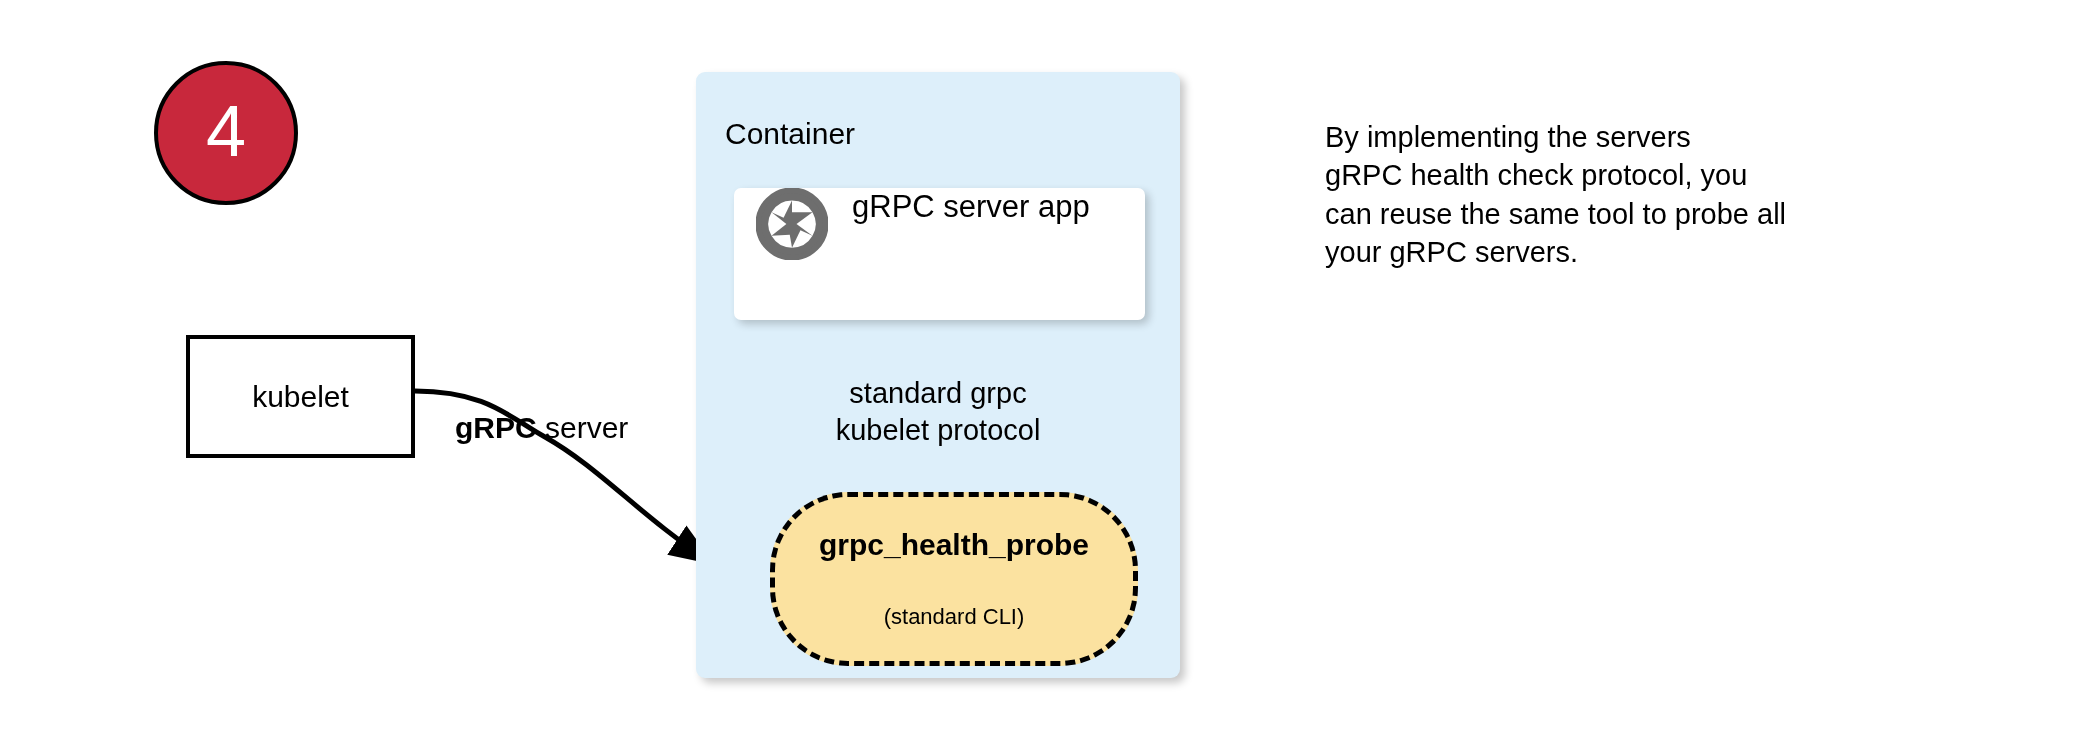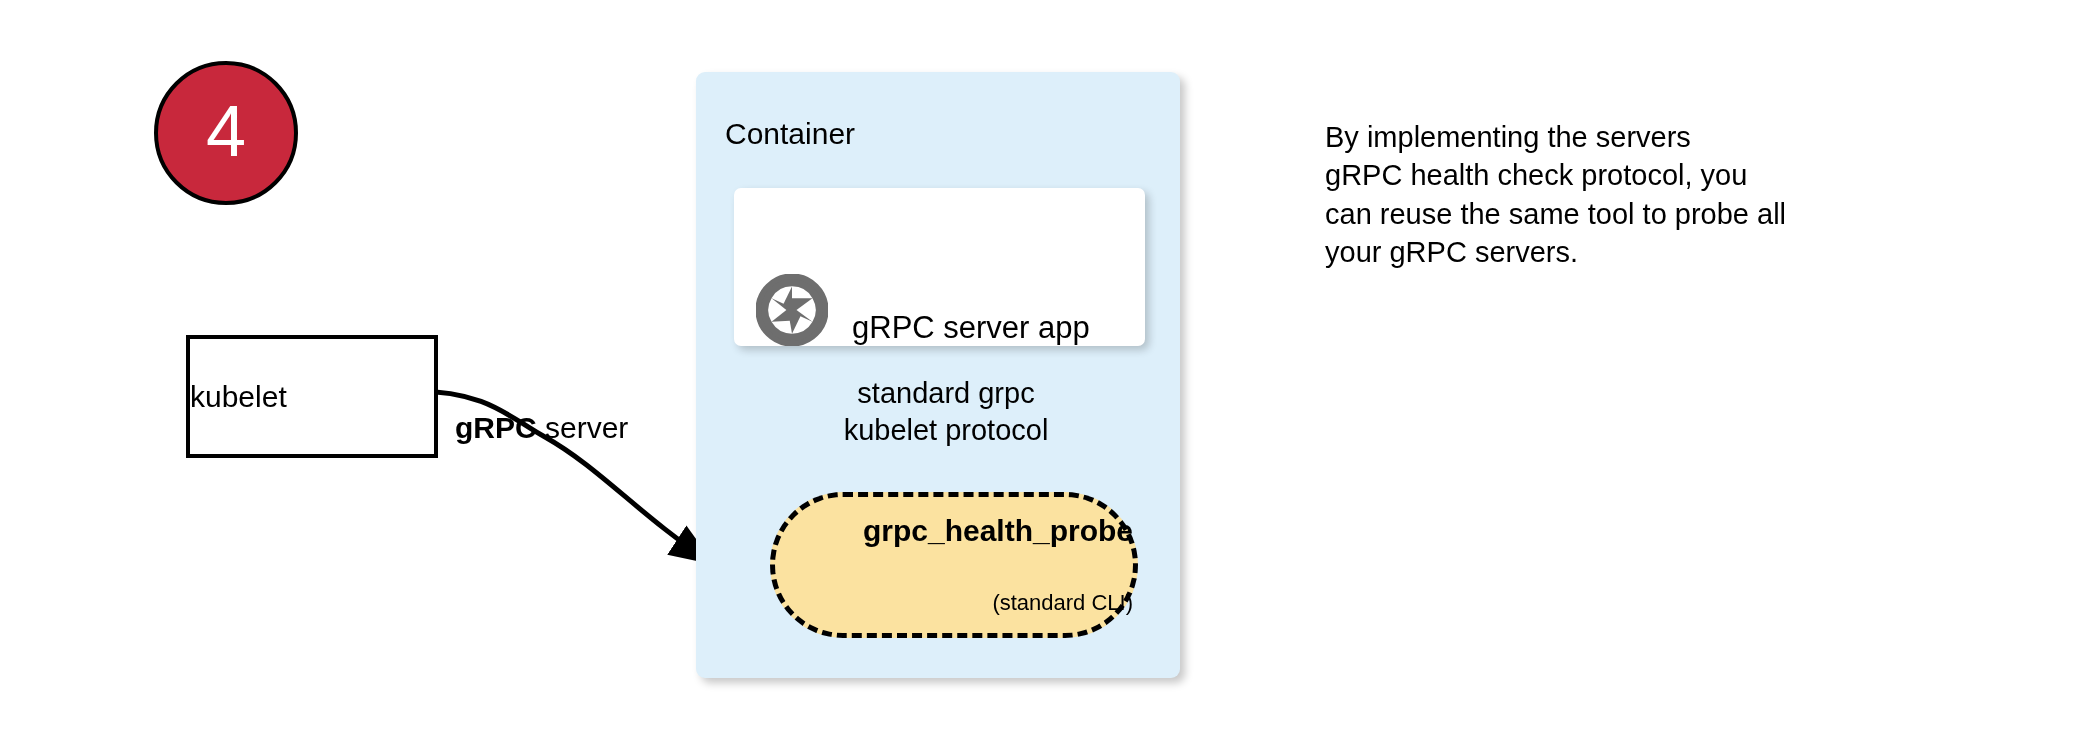--- a/index.html
+++ b/index.html
@@ -45,27 +45,28 @@
     font-weight: 400;
     letter-spacing: 0;
     transform: translateY(-2px);
   }
 
   
   .kubelet-box {
     position: absolute;
     left: 186px;
     top: 335px;
-    width: 252px;
+    width: 229px;
     height: 123px;
     background: #ffffff;
     border: 4px solid #000000;
     box-sizing: border-box;
     display: flex;
     align-items: center;
+    justify-content: center;
   }
   .kubelet-label {
     font-size: 30px;
     line-height: 1.2;
   }
 
   
   .exec-probe-label {
     position: absolute;
     left: 455px;
@@ -94,26 +95,26 @@
     font-size: 30px;
     line-height: 1.2;
   }
 
   
   .server-card {
     position: absolute;
     left: 734px;
     top: 188px;
     width: 411px;
-    height: 158px;
+    height: 132px;
     background: #ffffff;
     border-radius: 7px;
     box-shadow: 4px 4px 8px rgba(0,0,0,0.20);
     display: flex;
-    align-items: flex-end;
+    align-items: flex-start;
   }
   .aperture-icon {
     width: 72px;
     height: 72px;
     margin-left: 22px;
     flex: 0 0 auto;
     display: block;
   }
   .server-card-label {
     margin-left: 24px;
@@ -125,41 +126,40 @@
   
   .protocol-label {
     position: absolute;
     left: 696px;
     top: 375px;
     width: 484px;
     text-align: center;
     font-size: 29px;
     line-height: 1.28;
     pointer-events: none;
-    padding-left: 8px;
   }
   .protocol-label .bg-chip {
     background: #DDEFFA;
     padding: 0 4px;
   }
 
   
   .probe-pill {
     position: absolute;
     left: 770px;
     top: 492px;
     width: 368px;
-    height: 146px;
+    height: 174px;
     background: #FBE2A0;
     border: 5px dashed #000000;
     border-radius: 78px;
     box-sizing: border-box;
     display: flex;
     flex-direction: column;
-    align-items: flex-end;
+    align-items: center;
     justify-content: center;
     gap: 40px;
   }
   .probe-pill-title {
     font-size: 30px;
     font-weight: 700;
     line-height: 1.22;
   }
   .probe-pill-subtitle {
     font-size: 22px;

